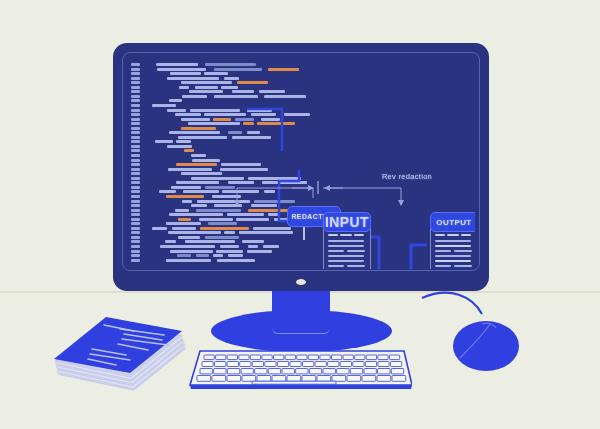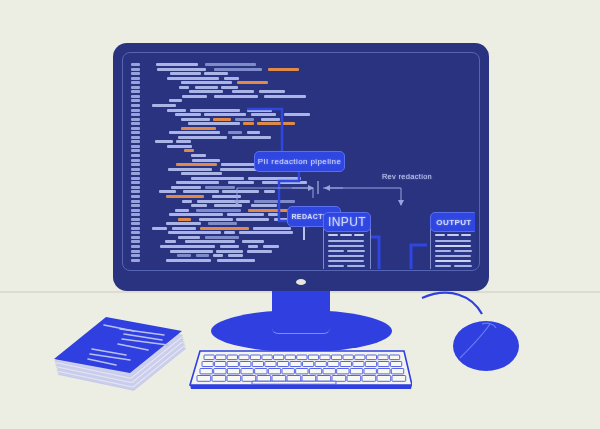--- a/index.html
+++ b/index.html
@@ -42,21 +42,21 @@
   
   .chip{
     position:absolute;background:#2f47e0;border:1px solid #5a6ef0;
     border-radius:5px;color:#cfd6fb;
     display:flex;align-items:center;justify-content:center;
     letter-spacing:.4px;white-space:nowrap;
     text-shadow:0 0 2px rgba(190,200,255,.65);
   }
   #chip-pipeline{left:127px;top:94px;width:89px;height:19px;font-size:8px;}
   #chip-redaction-mid{left:160px;top:149px;width:52px;height:19px;font-size:7px;font-weight:bold;}
-  #chip-input{left:196px;top:155px;width:46px;height:18px;font-size:12px;font-weight:normal;}
+  #chip-input{left:196px;top:155px;width:46px;height:18px;font-size:14px;font-weight:bold;}
   #chip-output{left:303px;top:155px;width:46px;height:18px;font-size:8px;font-weight:bold;}
 
   #label-rev{
     position:absolute;left:240px;top:115px;width:80px;
     text-align:center;font-size:7.5px;color:#c3cbf2;letter-spacing:.3px;
     text-shadow:0 0 2px rgba(180,190,250,.6);
   }
 
   
   .doc-card{
@@ -317,21 +317,20 @@
           <div class="doc-line" style="left: 4px; top: 12px; width: 36px;"></div>
           <div class="doc-line black" style="left: 4px; top: 17px; width: 36px;"></div>
           <div class="doc-line" style="left: 4px; top: 22px; width: 16px;"></div>
           <div class="doc-line" style="left: 23px; top: 22px; width: 18px;"></div>
           <div class="doc-line" style="left: 4px; top: 27px; width: 36px;"></div>
           <div class="doc-line black" style="left: 4px; top: 32px; width: 36px;"></div>
           <div class="doc-line" style="left: 4px; top: 37px; width: 16px;"></div>
           <div class="doc-line" style="left: 23px; top: 37px; width: 18px;"></div>
         </div>
 
-      <div class="chip" id="chip-pipeline">PII redaction pipeline</div>
 
       <div id="label-rev">Rev redaction</div>
 
       <div class="chip" id="chip-redaction-mid">REDACTION</div>
       <div class="chip" id="chip-input">INPUT</div>
       <div class="chip" id="chip-output">OUTPUT</div>
 
     </div>
   </div>
 

